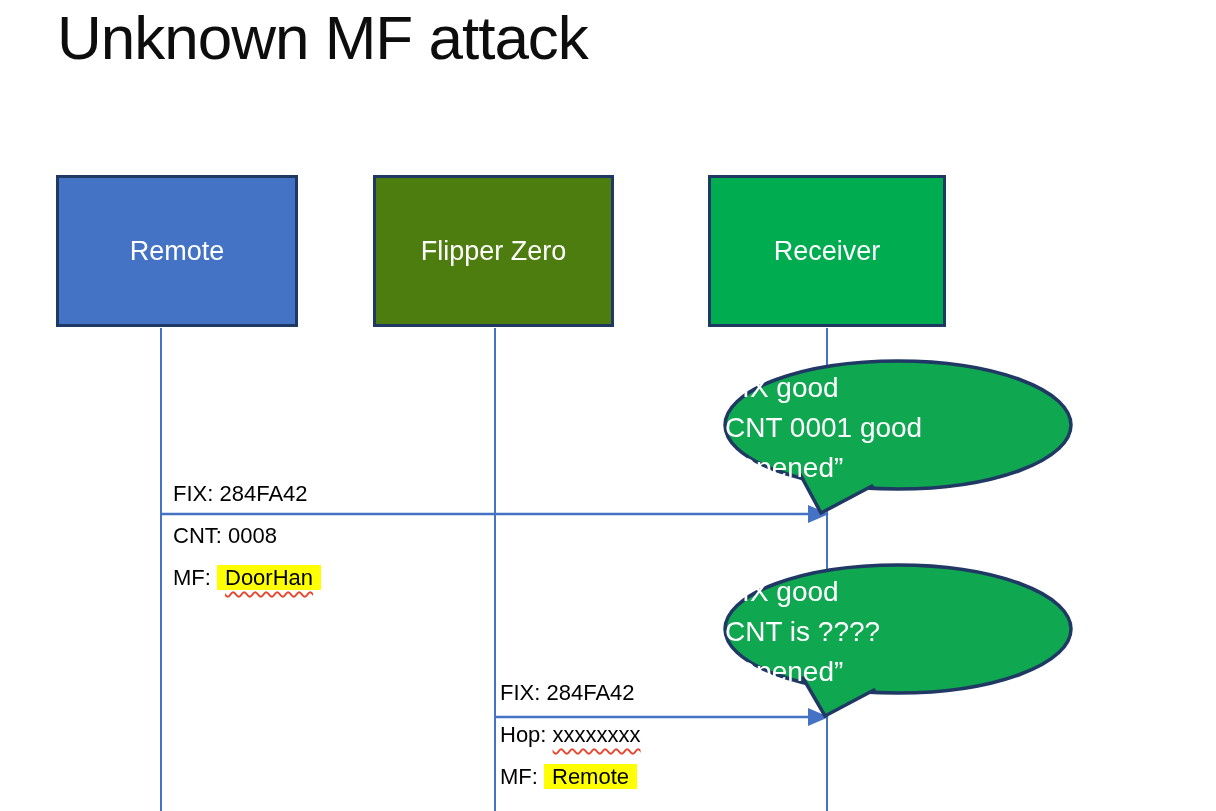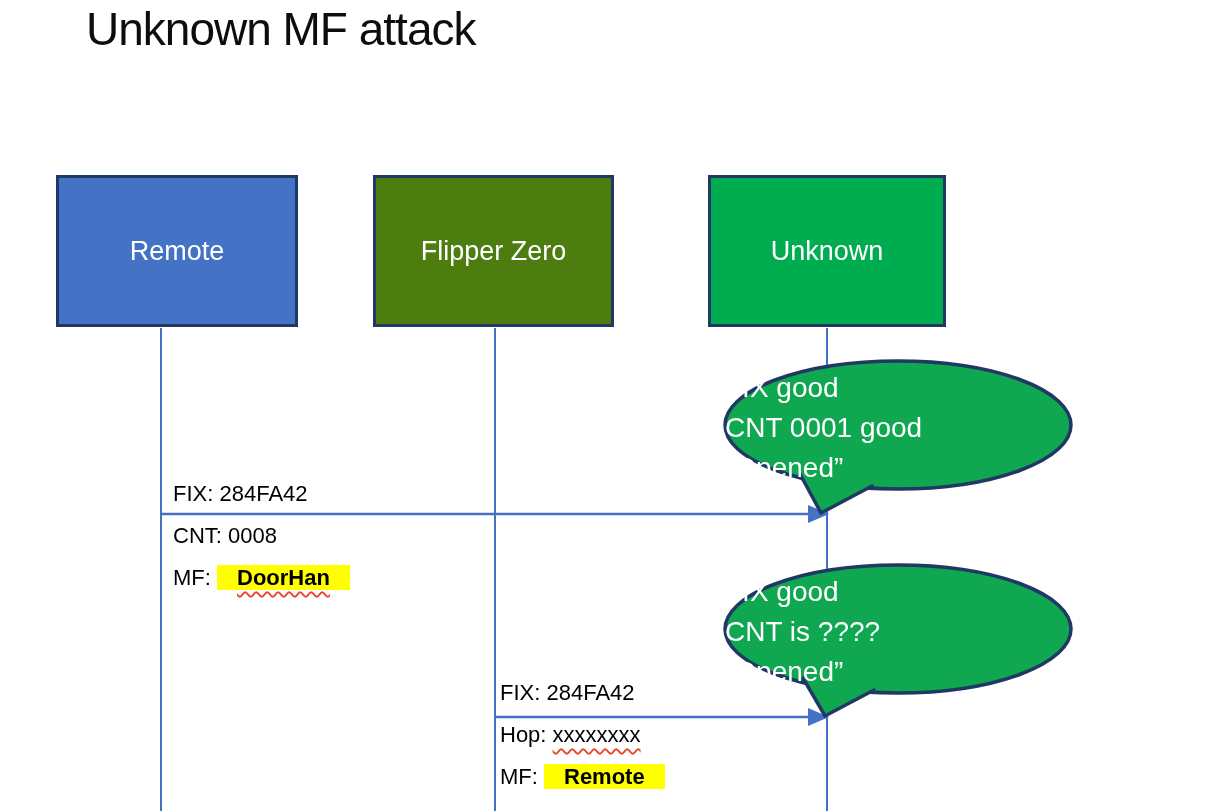--- a/index.html
+++ b/index.html
@@ -1,22 +1,22 @@
 <!DOCTYPE html>
 <html><head>
 <meta charset="utf-8">
 <style>
   html,body { margin:0; padding:0; background:#fff; }
   .slide {
     position:relative; width:1216px; height:811px; background:#ffffff;
     font-family:"Liberation Sans","DejaVu Sans",sans-serif; overflow:hidden;
   }
   .title {
-    position:absolute; left:57px; top:2px; font-size:46px; font-weight:300;
-    color:#0d0d0d; white-space:nowrap; letter-spacing:-1px;margin-left:29px;
+    position:absolute; left:57px; top:2px; font-size:62px; font-weight:300;
+    color:#0d0d0d; white-space:nowrap; letter-spacing:-1px;
   }
   .actor {
     position:absolute; top:175px; height:152px; box-sizing:border-box;
     border:3px solid #203864; display:flex; align-items:center; justify-content:center;
     color:#ffffff; font-size:27px;
   }
   .actor-remote   { left:56px;  width:242px; background:#4472C4; }
   .actor-flipper  { left:373px; width:241px; background:#4d7c0f; }
   .actor-receiver { left:708px; width:238px; background:#00AC50; }
 
@@ -26,21 +26,21 @@
   .msg-head { fill:#4472C4; }
   .bubble-ellipse { stroke:#203864; stroke-width:3.5; }
   .bubble-tail-fill { stroke:none; }
   .bubble-tail-stroke { fill:none; stroke:#203864; stroke-width:3.5; stroke-linecap:round; }
 
   .msg {
     position:absolute; color:#000000; font-size:22px; line-height:42px; white-space:nowrap;
   }
   .msg-1 { left:173px; top:473px; }
   .msg-2 { left:500px; top:672px; }
-  .hl { background:#FFFF00; padding:0 20px;font-weight:bold; }
+  .hl { background:#FFFF00; padding:0 8px; }
   .sp {
     text-decoration-line:underline; text-decoration-style:wavy;
     text-decoration-color:#E8452C; text-decoration-thickness:2px;
     text-underline-offset:6px;
   }
   .callout-text {
     position:absolute; width:346px; text-align:left; color:#ffffff;
     font-size:28px; line-height:40px;
   }
   .callout-1 { left:725px; top:368px; }
@@ -53,21 +53,21 @@
 
   <div class="title">Unknown MF attack</div>
 
   <div class="actor actor-remote">
     <span>Remote</span>
   </div>
   <div class="actor actor-flipper">
     <span>Flipper Zero</span>
   </div>
   <div class="actor actor-receiver">
-    <span>Unknown</span>
+    <span>Receiver</span>
   </div>
 
   <svg class="canvas" width="1216" height="811" viewBox="0 0 1216 811">
 
     <line class="lifeline" x1="161" y1="328" x2="161" y2="811"></line>
     <line class="lifeline" x1="495" y1="328" x2="495" y2="811"></line>
     <line class="lifeline" x1="827" y1="328" x2="827" y2="811"></line>
 
     <g>
       <line class="msg-line" x1="161" y1="514" x2="811" y2="514"></line>

